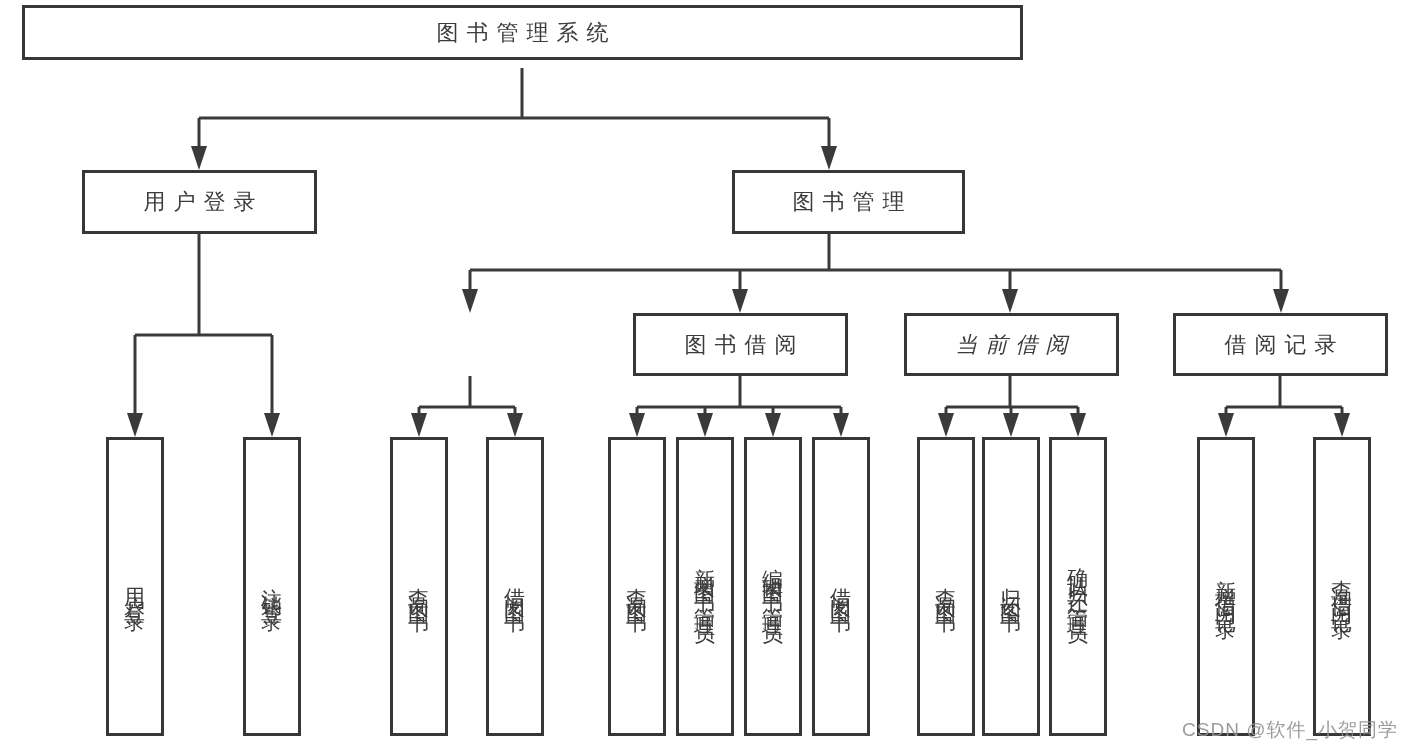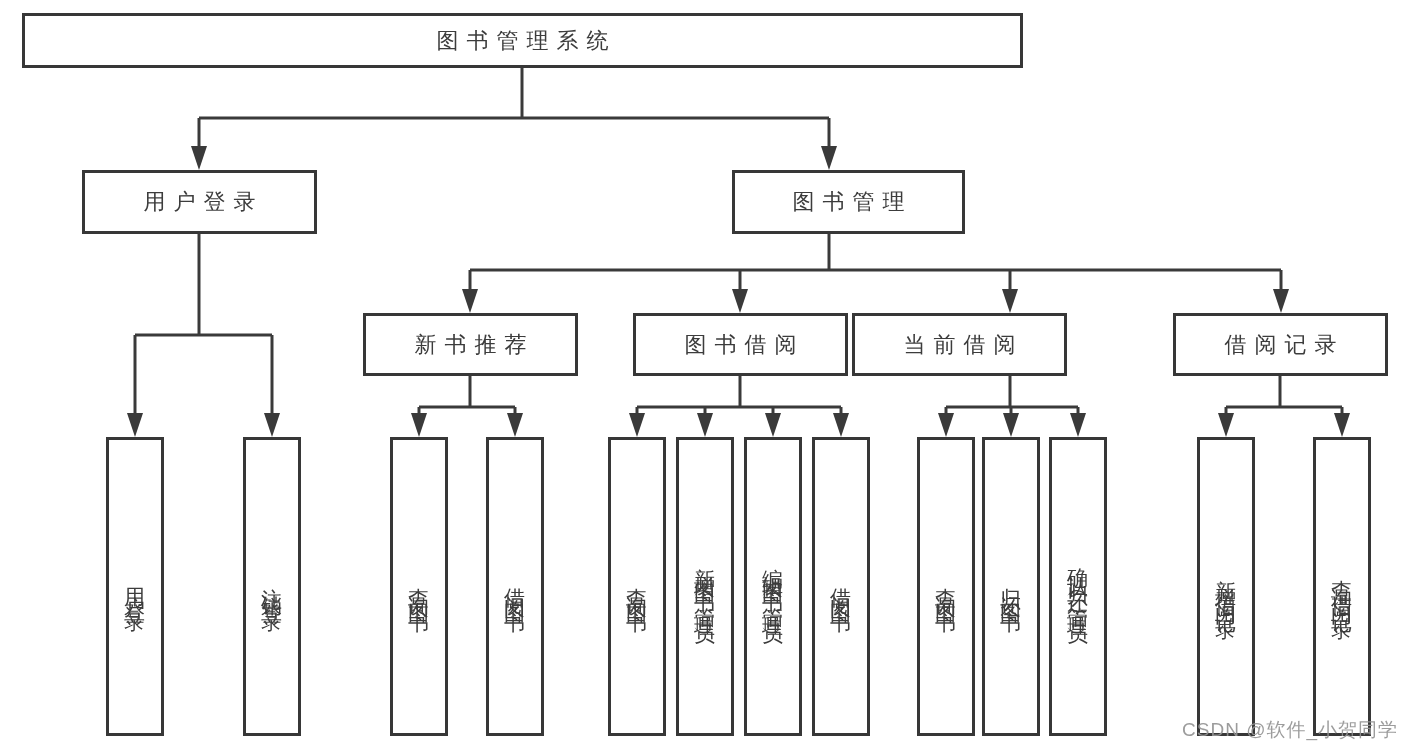--- a/index.html
+++ b/index.html
@@ -118,38 +118,35 @@
     <polygon points="1070,413 1086,413 1078,437"></polygon>
 
     <line x1="1280" y1="376" x2="1280" y2="407"></line>
     <line x1="1226" y1="407" x2="1342" y2="407"></line>
     <line x1="1226" y1="407" x2="1226" y2="417"></line>
     <polygon points="1218,413 1234,413 1226,437"></polygon>
     <line x1="1342" y1="407" x2="1342" y2="417"></line>
     <polygon points="1334,413 1350,413 1342,437"></polygon>
   </svg>
 
-  <div class="node" style="left:22px; top:13px; width:1001px; height:55px;">
+  <div class="node" style="left:22px; top:5px; width:1001px; height:55px;">
     <span class="h-label">图书管理系统</span>
   </div>
 
   <div class="node lvl2" style="left:82px; width:235px;">
     <span class="h-label">用户登录</span>
   </div>
   <div class="node lvl2" style="left:712px; width:233px;margin-left:20px;">
     <span class="h-label">图书管理</span>
   </div>
 
-  <div class="node lvl3" style="left:363px;">
-    <span class="h-label">新书推荐</span>
-  </div>
   <div class="node lvl3" style="left:633px;text-align:right;">
     <span class="h-label">图书借阅</span>
   </div>
-  <div class="node lvl3" style="left:852px;">
+  <div class="node lvl3" style="left:904px;font-style:italic;">
     <span class="h-label">当前借阅</span>
   </div>
   <div class="node lvl3" style="left:1173px;">
     <span class="h-label">借阅记录</span>
   </div>
 
   <div class="node leaf" style="left:106px;">
     <span class="v-label">用户登录</span>
   </div>
   <div class="node leaf" style="left:243px;">

